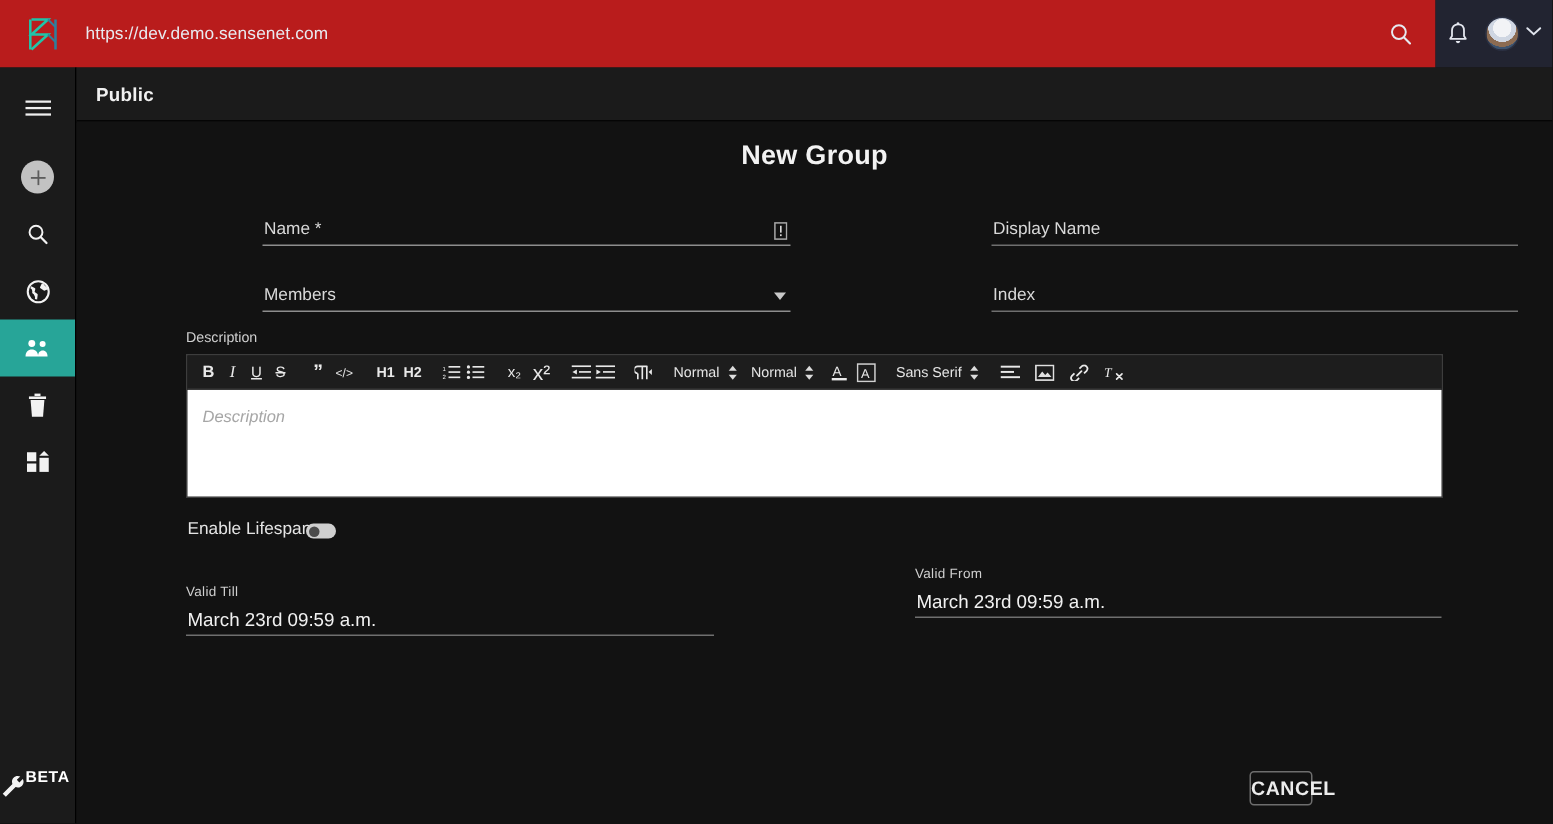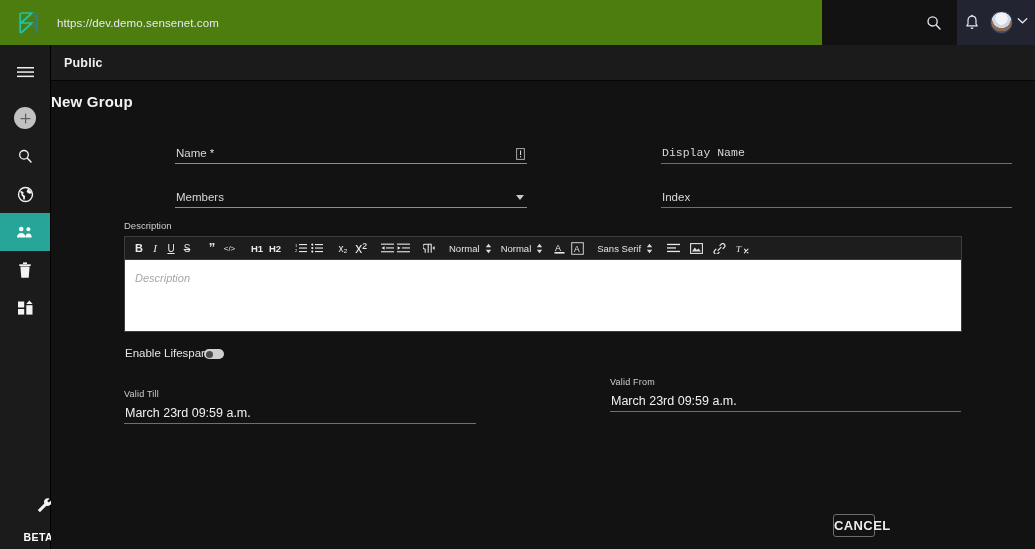--- a/index.html
+++ b/index.html
@@ -7,22 +7,22 @@
     width: 1035px; height: 549px;
     background: #121212;
     font-family: "Liberation Sans", sans-serif;
     overflow: hidden;
   }
   #app { position: relative; width: 1035px; height: 549px; }
 
   
   .topbar {
     position: absolute; top: 0; left: 0;
-    width: 822px; height: 45px;
-    background: #4d7c0f;
+    width: 957px; height: 45px;
+    background: #b91c1c;
     display: flex; align-items: center;
   }
   .topbar-right-pad {
     position: absolute; top: 0; left: 957px;
     width: 78px; height: 45px; background: #222431;
   }
   .logo-wrap { width: 57px; display: flex; align-items: center; justify-content: center; }
   .url-text {
     color: #e8eaf0; font-size: 11.5px; letter-spacing: .1px;
   }
@@ -54,21 +54,21 @@
   .hamburger { margin-top: 10px; height: 34px; }
   .plus-circle {
     width: 22px; height: 22px; border-radius: 50%;
     background: #c2c2c2;
     display: flex; align-items: center; justify-content: center;
     color: #4a4a4a; font-size: 16px; line-height: 1; font-weight: 400;
   }
   .side-gap-1 { height: 10px; }
   .side-bottom {
     position: absolute; left: 0; bottom: 0; width: 53px;
-    display: flex; flex-direction: column; align-items: flex-end;
+    display: flex; flex-direction: row; align-items: flex-start;
     padding-bottom: 6px;
   }
   .beta-text {
     color: #ffffff; font-size: 10.5px; font-weight: bold; letter-spacing: .4px;
     margin-top: 7px;
   }
 
   
   .content-header {
     position: absolute; top: 45px; left: 51px;
@@ -83,22 +83,22 @@
   }
 
   
   .main {
     position: absolute; top: 82px; left: 51px;
     width: 984px; height: 467px;
     background: #121212;
   }
   .page-title {
     position: absolute; top: 11px; left: 0; width: 984px;
-    text-align: left; color: #f2f2f2;
-    font-size: 15px; font-weight: bold; letter-spacing: .2px;
+    text-align: center; color: #f2f2f2;
+    font-size: 18px; font-weight: bold; letter-spacing: .2px;
   }
 
   
   .field { position: absolute; }
   .field-underline {
     border-bottom: 1px solid #8d8d8d;
     height: 22px; position: relative;
   }
   .field-underline.thin { border-bottom: 1px solid #6f6f6f; }
   .field-label-inline {
@@ -323,21 +323,21 @@
         <span class="field-err-icon">
           <svg width="9" height="12" viewBox="0 0 9 12">
             <rect x="0.6" y="0.6" width="7.8" height="10.8" fill="none" stroke="#a8a8a8" stroke-width="1"></rect>
             <rect x="4" y="2.5" width="1.1" height="4.6" fill="#d8d8d8"></rect>
             <rect x="4" y="8.2" width="1.1" height="1.2" fill="#d8d8d8"></rect>
           </svg>
         </span>
       </div>
     </div>
 
-    <div class="field" style="left:610px; top:60px; width:351px;font-family:Liberation Mono, monospace;">
+    <div class="field" style="left:610px; top:60px; width:351px;">
       <div class="field-underline thin">
         <span class="field-label-inline">Display Name</span>
       </div>
     </div>
 
     <div class="field" style="left:610px; top:104px; width:351px;">
       <div class="field-underline thin">
         <span class="field-label-inline">Index</span>
       </div>
     </div>

